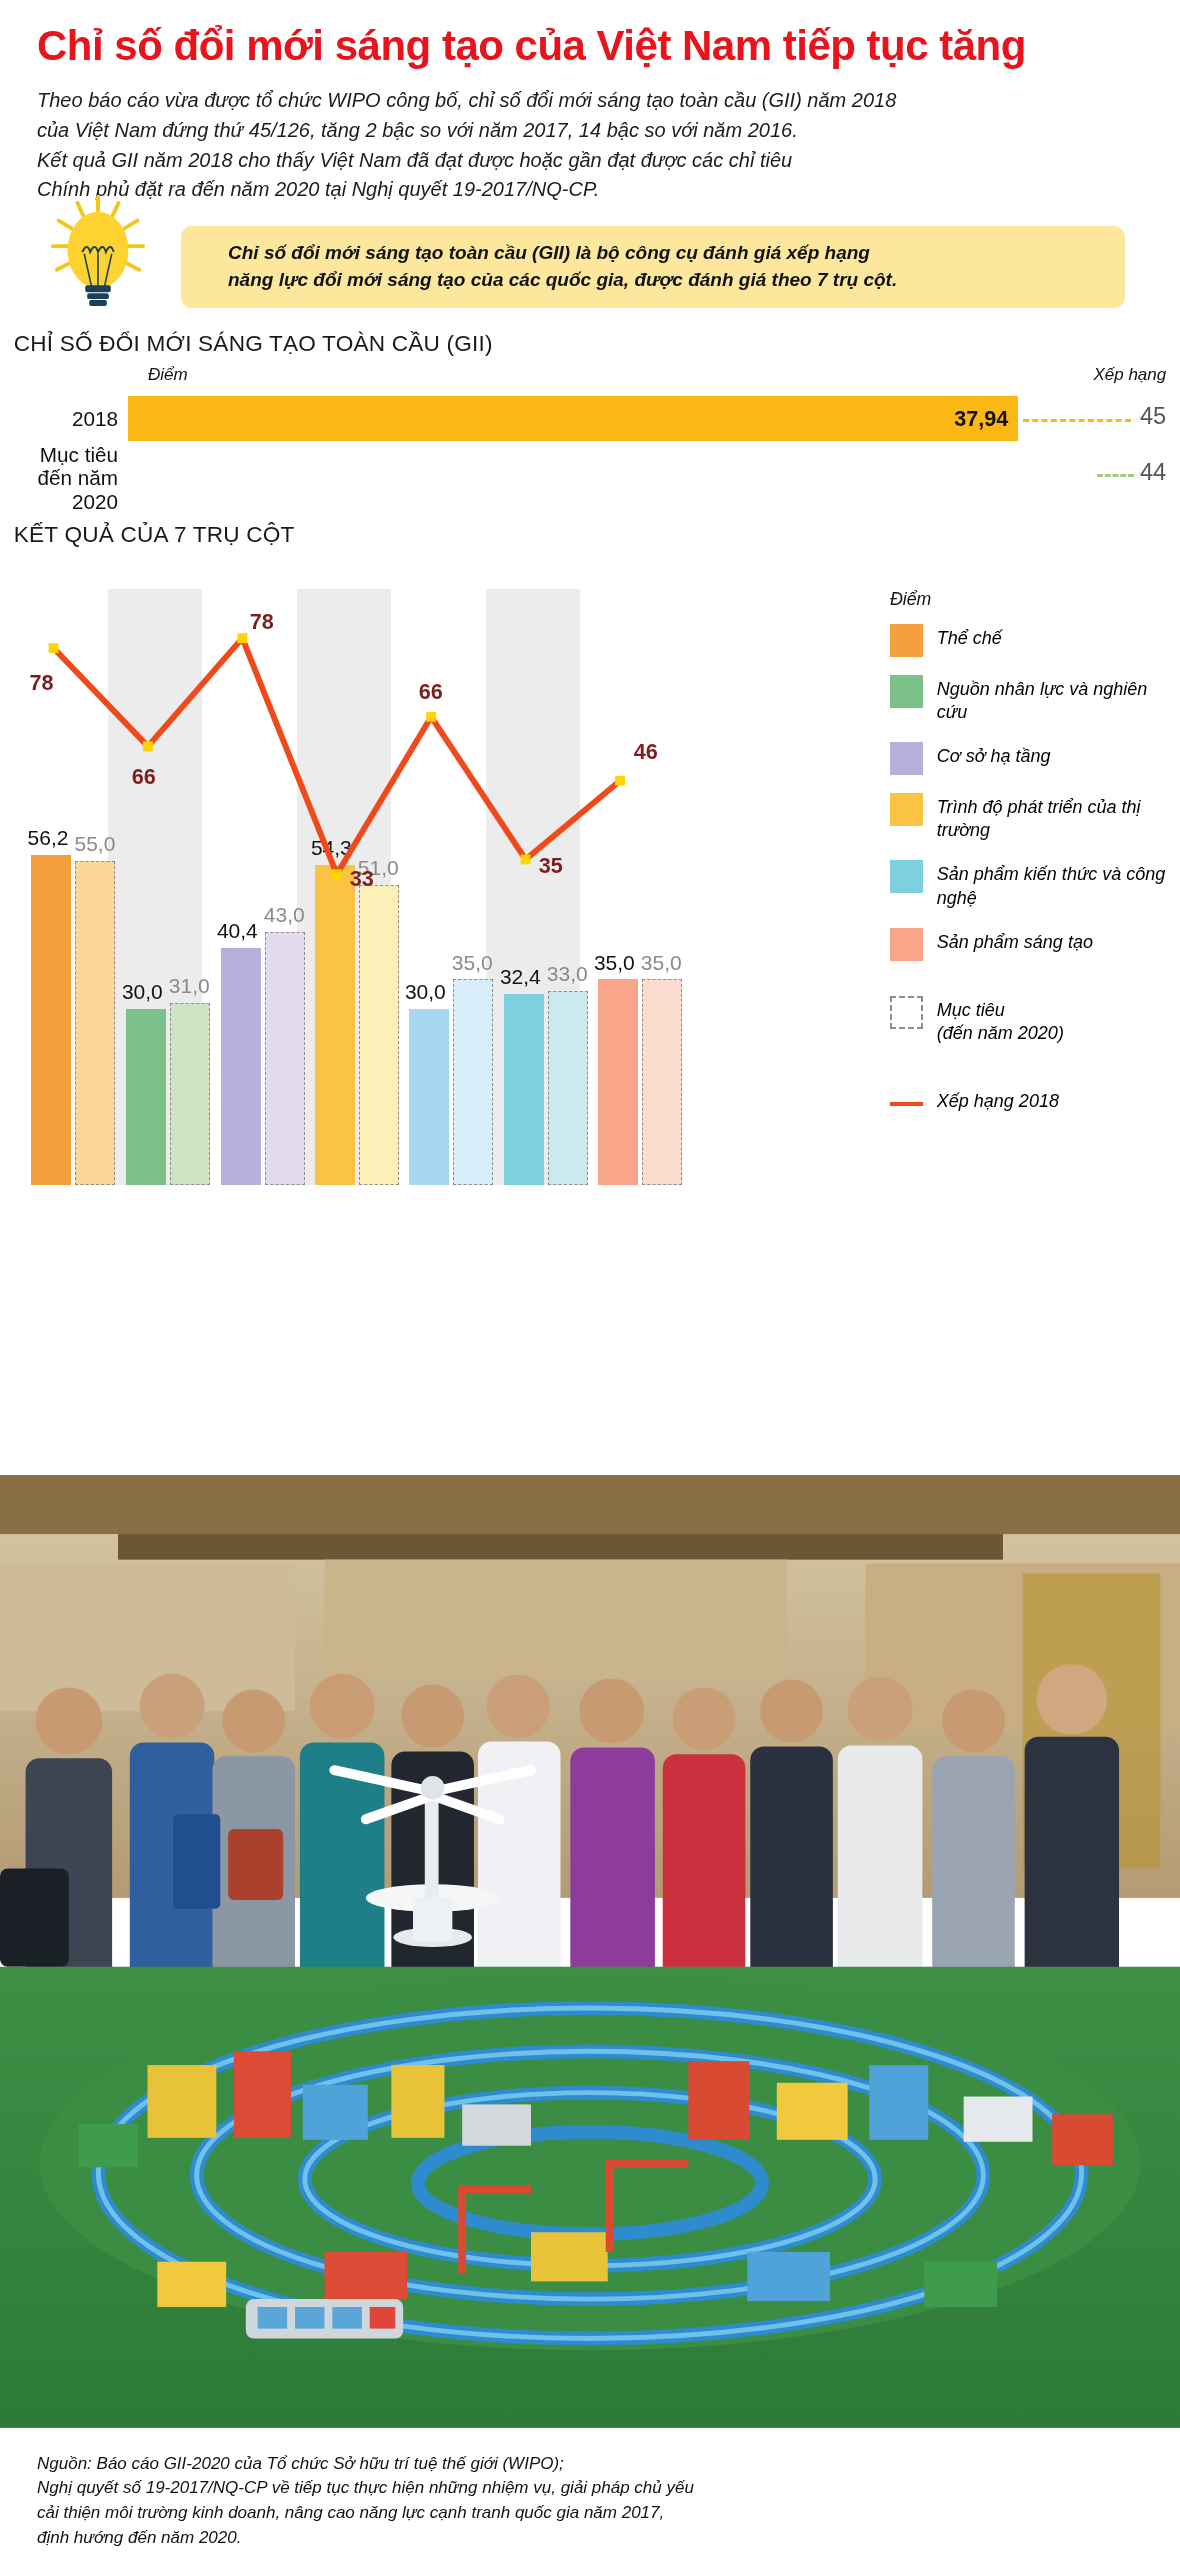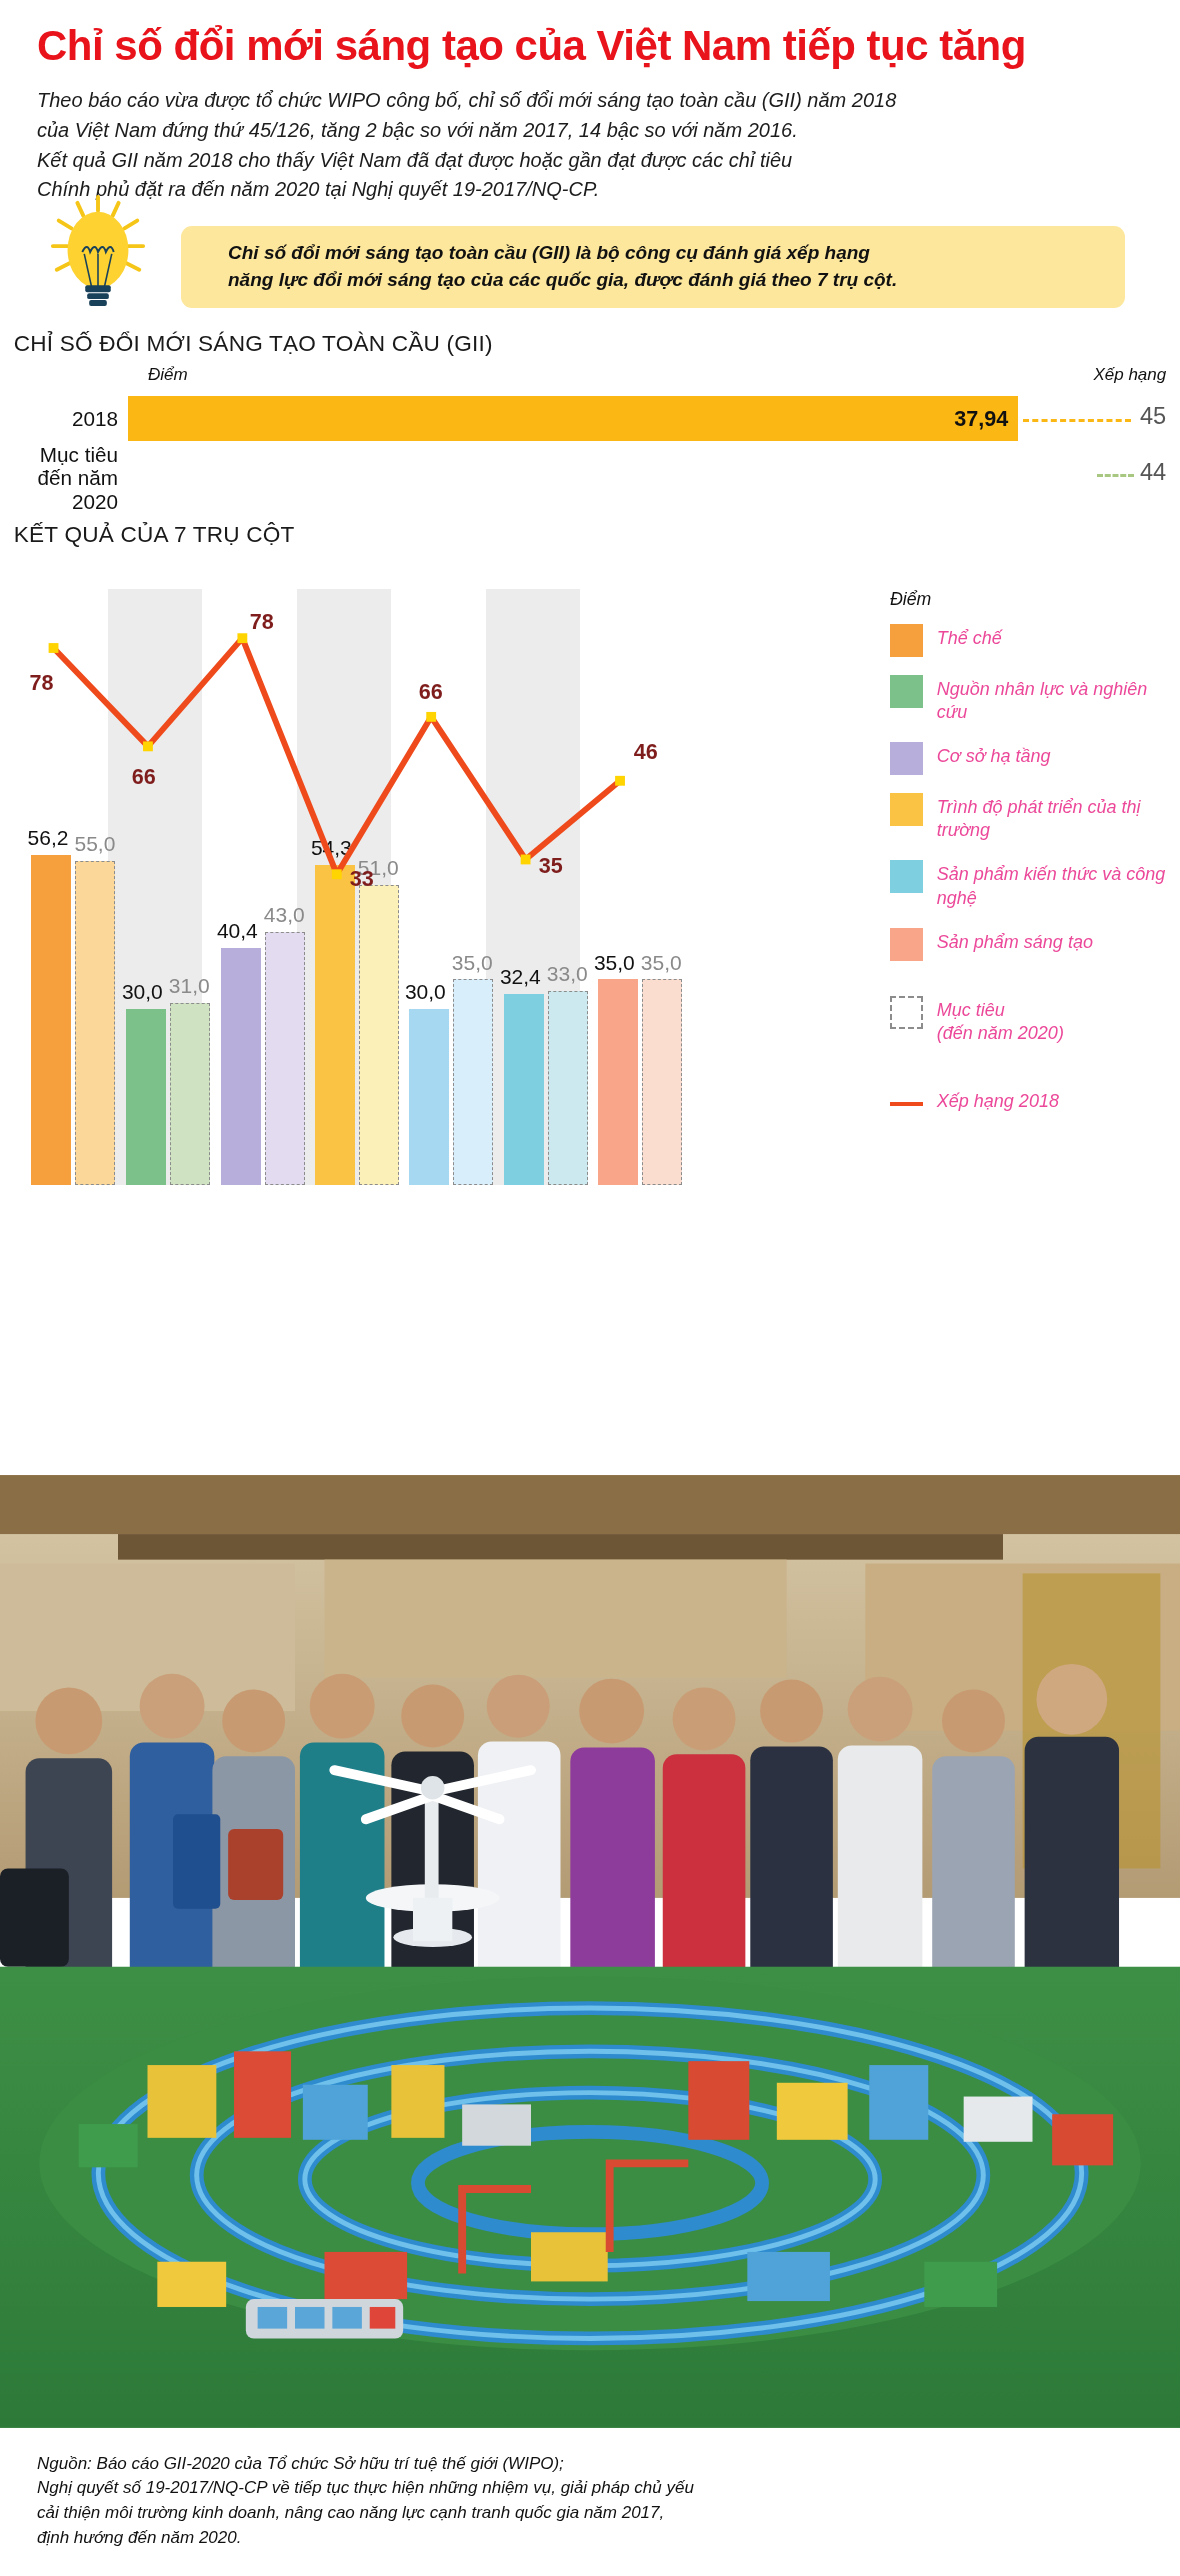--- a/index.html
+++ b/index.html
@@ -134,21 +134,21 @@
   .sw { width: 33px; height: 33px; flex: 0 0 33px; margin-right: 13.8px; }
   .sw.dashed { background: #fff; border: 2px dashed #8c8c8c; }
   .sw.line {
     height: 33px; background: transparent; position: relative;
   }
   .sw.line::after {
     content: ""; position: absolute; left: 0; top: 15.7px;
     width: 33px; height: 3.9px; background: #ef4a1c;
   }
   .lg-text {
-    font-size: 18px; font-style: italic; line-height: 1.3; color: #ec4899;
+    font-size: 18px; font-style: italic; line-height: 1.3; color: #000000;
     padding-top: 3px;
   }
 
   
   .photo { position: absolute; left: 0; top: 1475px; width: 1180px; height: 953px; overflow: hidden; }
   .photo svg { display: block; }
 
   
   .footer {
     position: absolute; left: 0; top: 2428px; width: 1180px; height: 148px;

